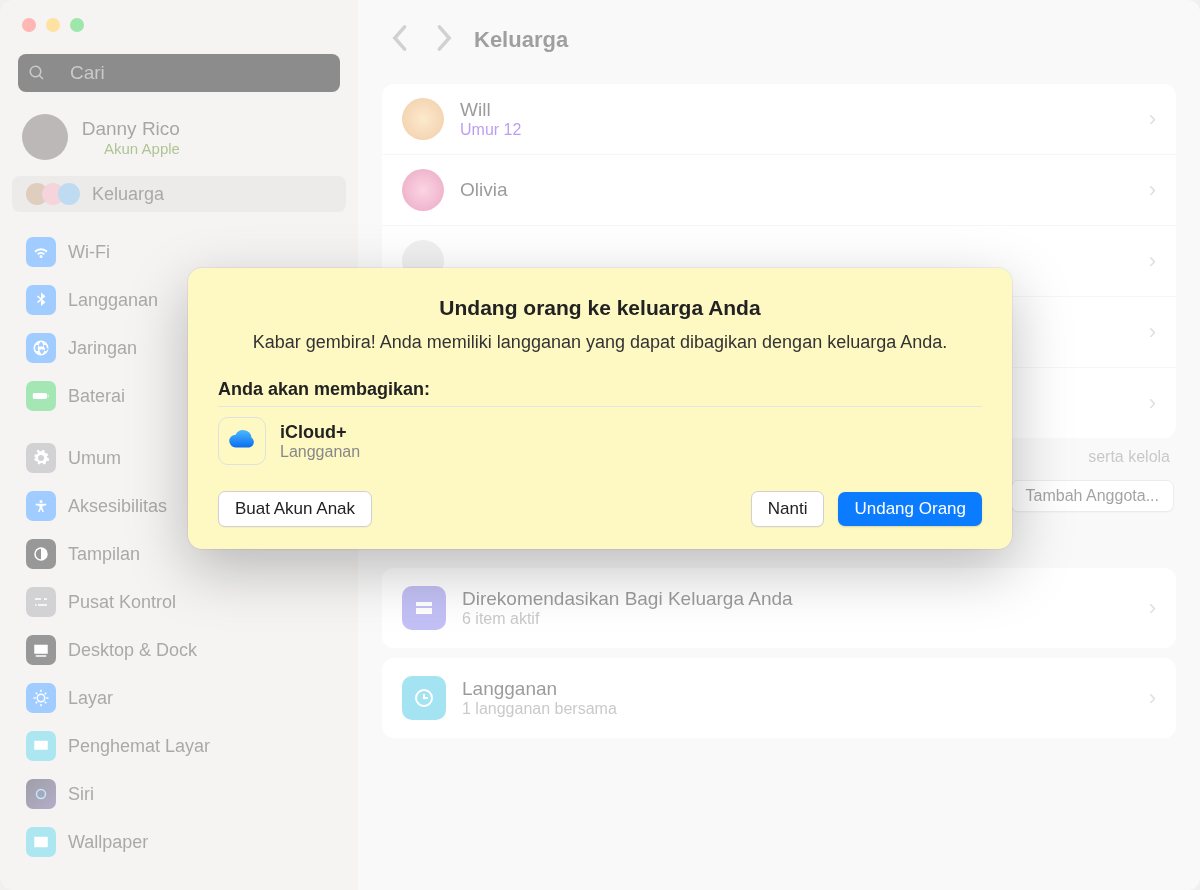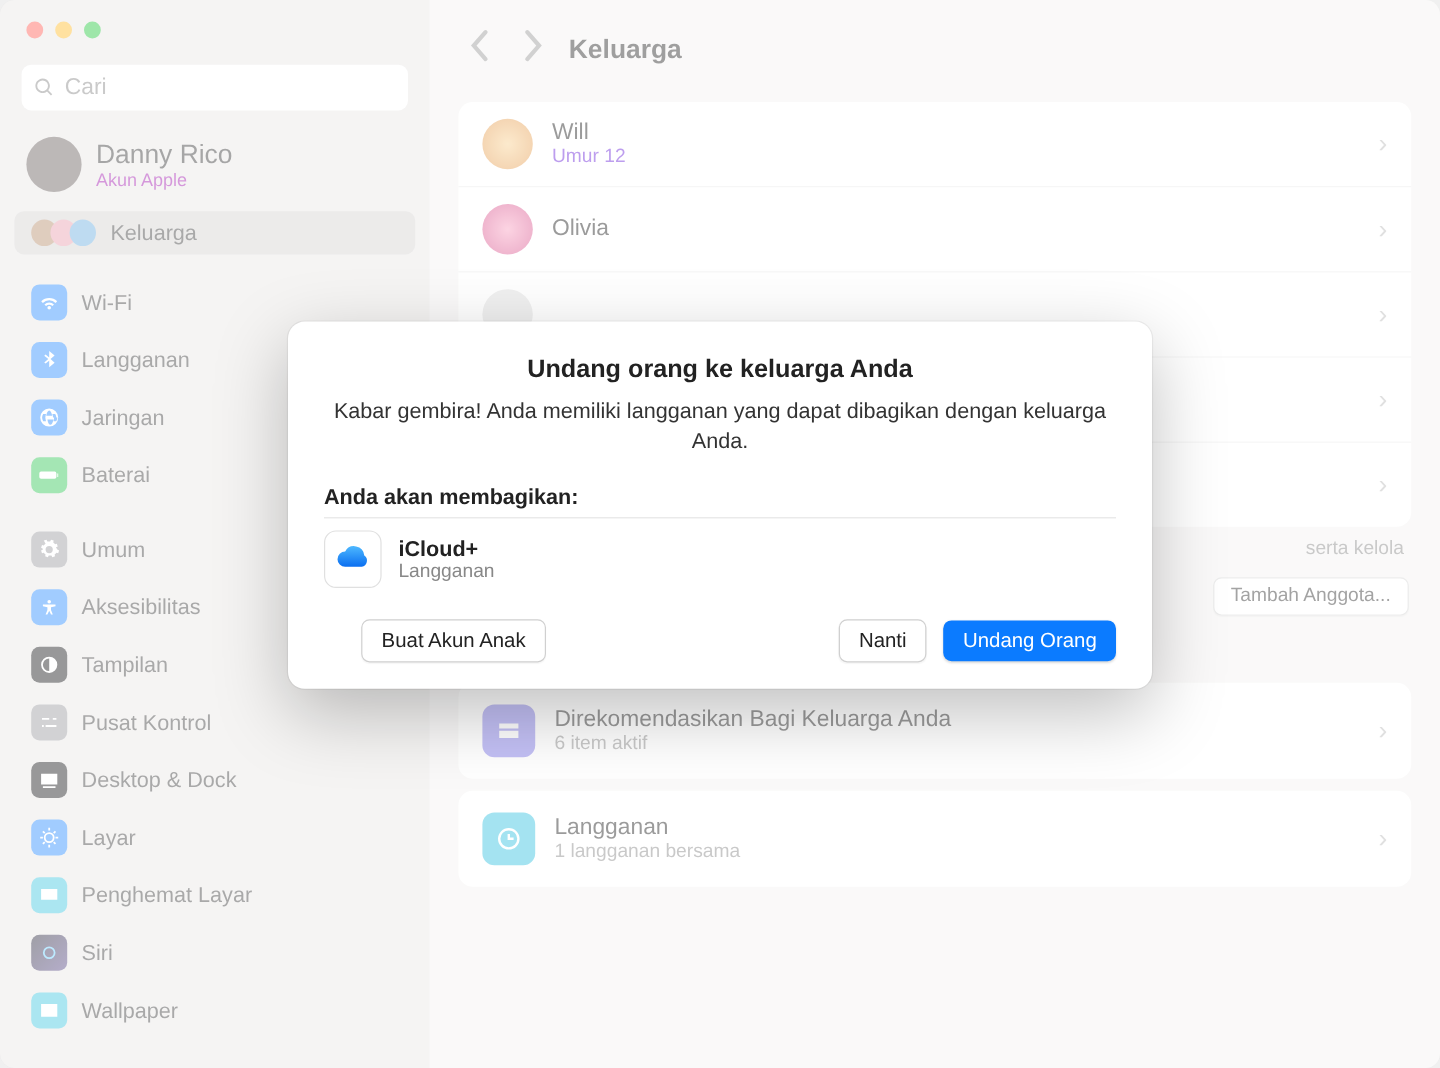--- a/index.html
+++ b/index.html
@@ -3,26 +3,26 @@
 <meta charset="utf-8">
 <style>
 * { box-sizing: border-box; margin: 0; padding: 0; font-family: -apple-system, "SF Pro Text", "Helvetica Neue", Arial, sans-serif; }
 body { width: 1200px; height: 890px; overflow: hidden; background: #f0f0f0; position: relative; }
 .window { width: 1200px; height: 890px; background: #ecebeb; border-radius: 12px; display: flex; position: relative; overflow: hidden; }
 .overlay { position: absolute; inset: 0; background: rgba(255,255,255,0.55); z-index: 5; pointer-events: none; }
 .sidebar { width: 358px; height: 100%; background: #e8e6e5; padding: 0; display: flex; flex-direction: column; }
 .traffic { display: flex; gap: 10px; padding: 18px 0 16px 22px; }
 .dot { width: 14px; height: 14px; border-radius: 50%; }
 .dot.red { background: #ff5f57; } .dot.yellow { background: #febc2e; } .dot.green { background: #28c840; }
-.search { margin: 6px 18px 14px 18px; display: flex; align-items: center; background: #ffffff; border-radius: 8px; padding: 8px 10px; color: #8a8a8a; font-size: 19px; gap: 8px; }
+.search { margin: 6px 18px 14px 18px; display: flex; align-items: center; background: #000000; border-radius: 8px; padding: 8px 10px; color: #8a8a8a; font-size: 19px; gap: 24px; }
 .search svg { width: 18px; height: 18px; fill: #8a8a8a; }
 .account { display: flex; align-items: center; gap: 12px; padding: 8px 18px 14px 22px; }
 .avatar-lg { width: 46px; height: 46px; border-radius: 50%; background: #6b6260; }
-.account .name { font-size: 22px; color: #3a3a3a; font-weight: 500; text-align: right; }
-.account .sub { font-size: 15px; color: #a21caf; }
+.account .name { font-size: 19px; color: #3a3a3a; font-weight: 500; text-align: right; }
+.account .sub { font-size: 15px; color: #4d7c0f; margin-left: 24px; }
 .side-item { display: flex; align-items: center; gap: 12px; padding: 7px 14px; margin: 2px 12px; border-radius: 8px; font-size: 18px; color: #404040; }
 .side-item.active { background: #d4d2d1; }
 .side-icon { width: 30px; height: 30px; border-radius: 7px; display: flex; align-items: center; justify-content: center; flex-shrink: 0; }
 .side-icon svg { width: 18px; height: 18px; fill: #fff; }
 .family-icons { display: flex; }
 .family-icons span { width: 22px; height: 22px; border-radius: 50%; margin-left: -6px; }
 .family-icons span:first-child { margin-left: 0; }
 .spacer { height: 14px; }
 .main { flex: 1; padding: 0; background: #f3f2f1; overflow: hidden; }
 .titlebar { display: flex; align-items: center; gap: 20px; padding: 24px 32px 18px 32px; }
@@ -40,33 +40,33 @@
 .chev { color: #bbb; font-size: 22px; }
 .note { color: #888; font-size: 16px; padding: 0 26px; }
 .addbtn-row { display: flex; justify-content: flex-end; padding: 14px 26px 0 0; }
 .addbtn { background: #fff; border: 1px solid #d5d5d5; border-radius: 7px; padding: 6px 14px; font-size: 16px; color: #333; box-shadow: 0 1px 1px rgba(0,0,0,.05); margin-left: 14px; }
 .rec-row { display: flex; align-items: center; padding: 18px 20px; }
 .rec-icon { width: 44px; height: 44px; border-radius: 10px; margin-right: 16px; display: flex; align-items: center; justify-content: center; }
 .rec-info { flex: 1; }
 .rec-title { font-size: 19px; color: #222; font-weight: 500; }
 .rec-sub { font-size: 16px; color: #888; }
 .modal-backdrop { position: absolute; inset: 0; display: flex; align-items: flex-start; justify-content: center; z-index: 10; }
-.modal { margin-top: 268px; width: 720px; background: #ffffff; border-radius: 14px; box-shadow: 0 20px 60px rgba(0,0,0,.25), 0 0 0 1px rgba(0,0,0,.05); padding: 28px 30px 22px 30px; }
+.modal { margin-top: 268px; width: 824px; background: #fef9c3; border-radius: 14px; box-shadow: 0 20px 60px rgba(0,0,0,.25), 0 0 0 1px rgba(0,0,0,.05); padding: 28px 30px 22px 30px; }
 .modal-title { font-size: 21px; font-weight: 700; text-align: center; margin-bottom: 10px; color: #222; }
 .modal-sub { font-size: 18px; text-align: center; color: #333; line-height: 1.4; margin-bottom: 24px; }
 .share-label { font-size: 18px; font-weight: 700; color: #222; margin-bottom: 6px; }
 .share-divider { height: 1px; background: #e5e5e5; margin-bottom: 10px; }
 .share-row { display: flex; align-items: center; gap: 14px; margin-bottom: 26px; }
 .share-icon { width: 48px; height: 48px; border-radius: 10px; border: 1px solid #e0e0e0; display: flex; align-items: center; justify-content: center; }
 .share-icon svg { width: 34px; height: 34px; }
 .share-name { font-size: 18px; font-weight: 600; color: #222; }
 .share-type { font-size: 16px; color: #888; }
 .modal-buttons { display: flex; align-items: center; }
 .btn { border-radius: 7px; padding: 7px 16px; font-size: 17px; cursor: pointer; }
-.btn.secondary { background: #fff; border: 1px solid #d0d0d0; color: #222; box-shadow: 0 1px 1px rgba(0,0,0,.04); margin-left: 31px; }
+.btn.secondary { background: #fff; border: 1px solid #d0d0d0; color: #222; box-shadow: 0 1px 1px rgba(0,0,0,.04); }
 .btn.primary { background: #0b7bff; border: none; color: #fff; font-weight: 500; box-shadow: 0 1px 2px rgba(0,0,0,.15); }
 .modal-buttons .spacer-flex { flex: 1; }
 .modal-buttons .btn + .btn { margin-left: 14px; }
 </style>
 </head>
 <body>
 
 <div class="window">
 
   <div class="sidebar">

